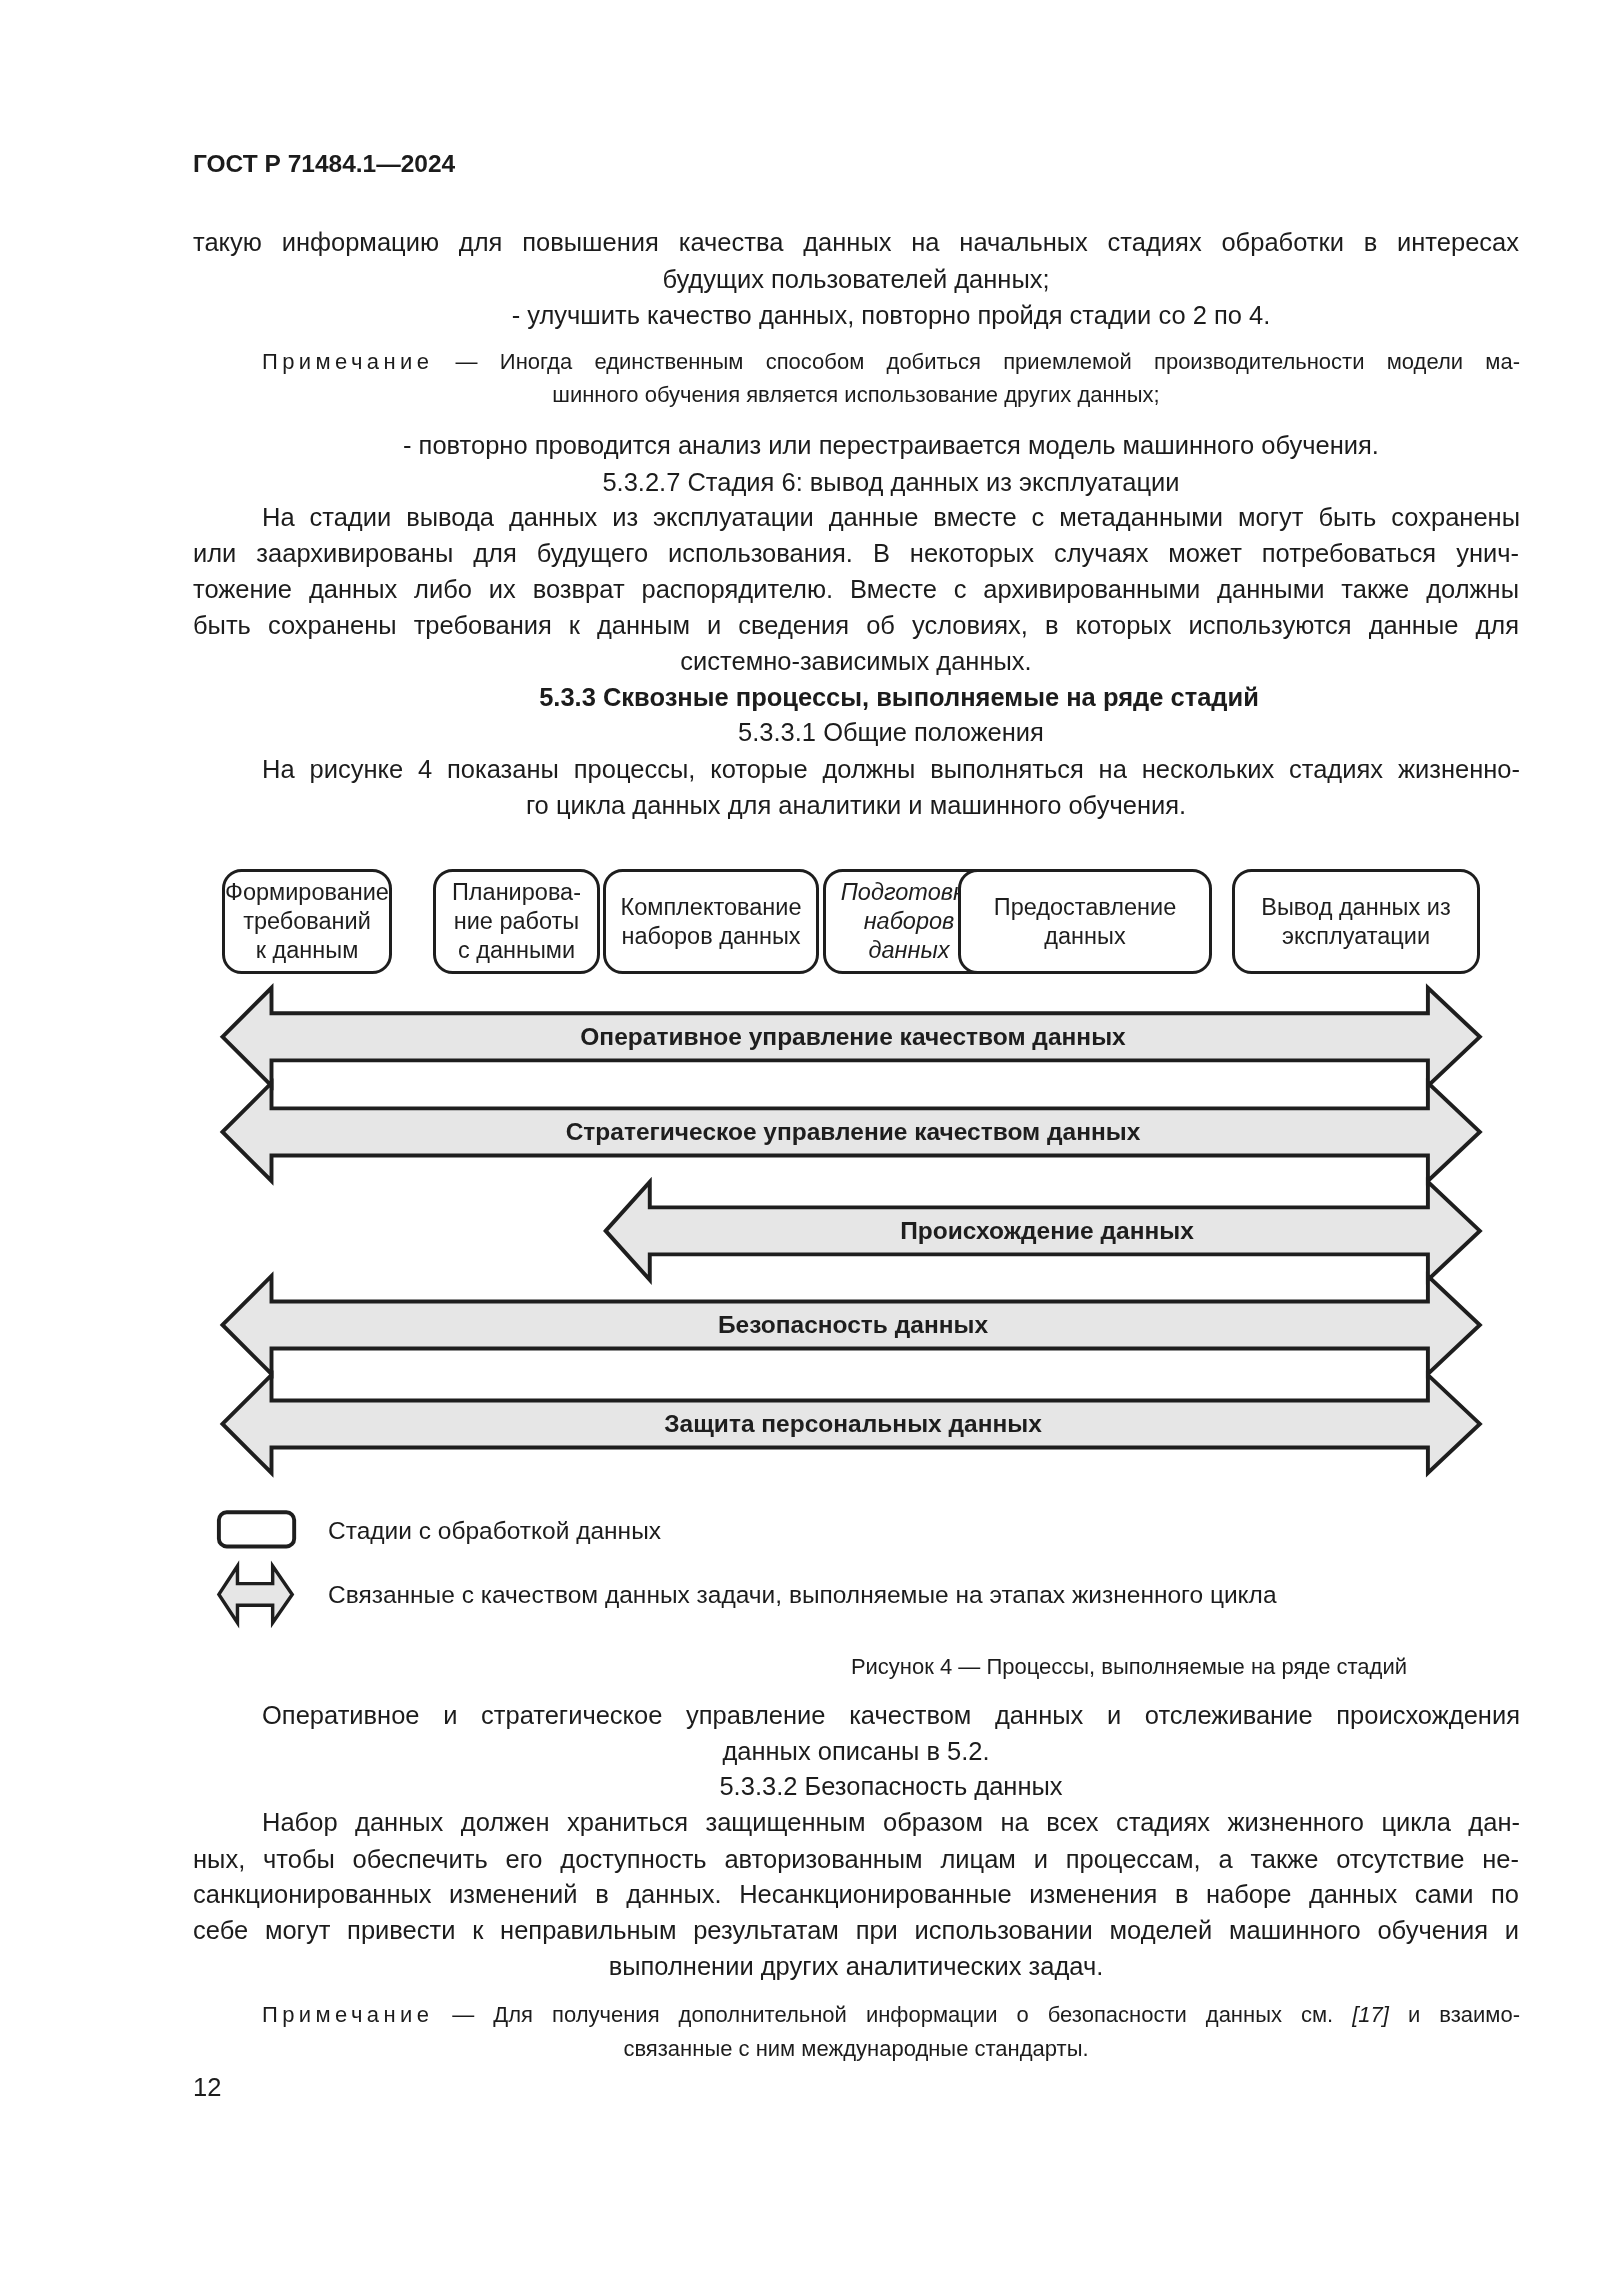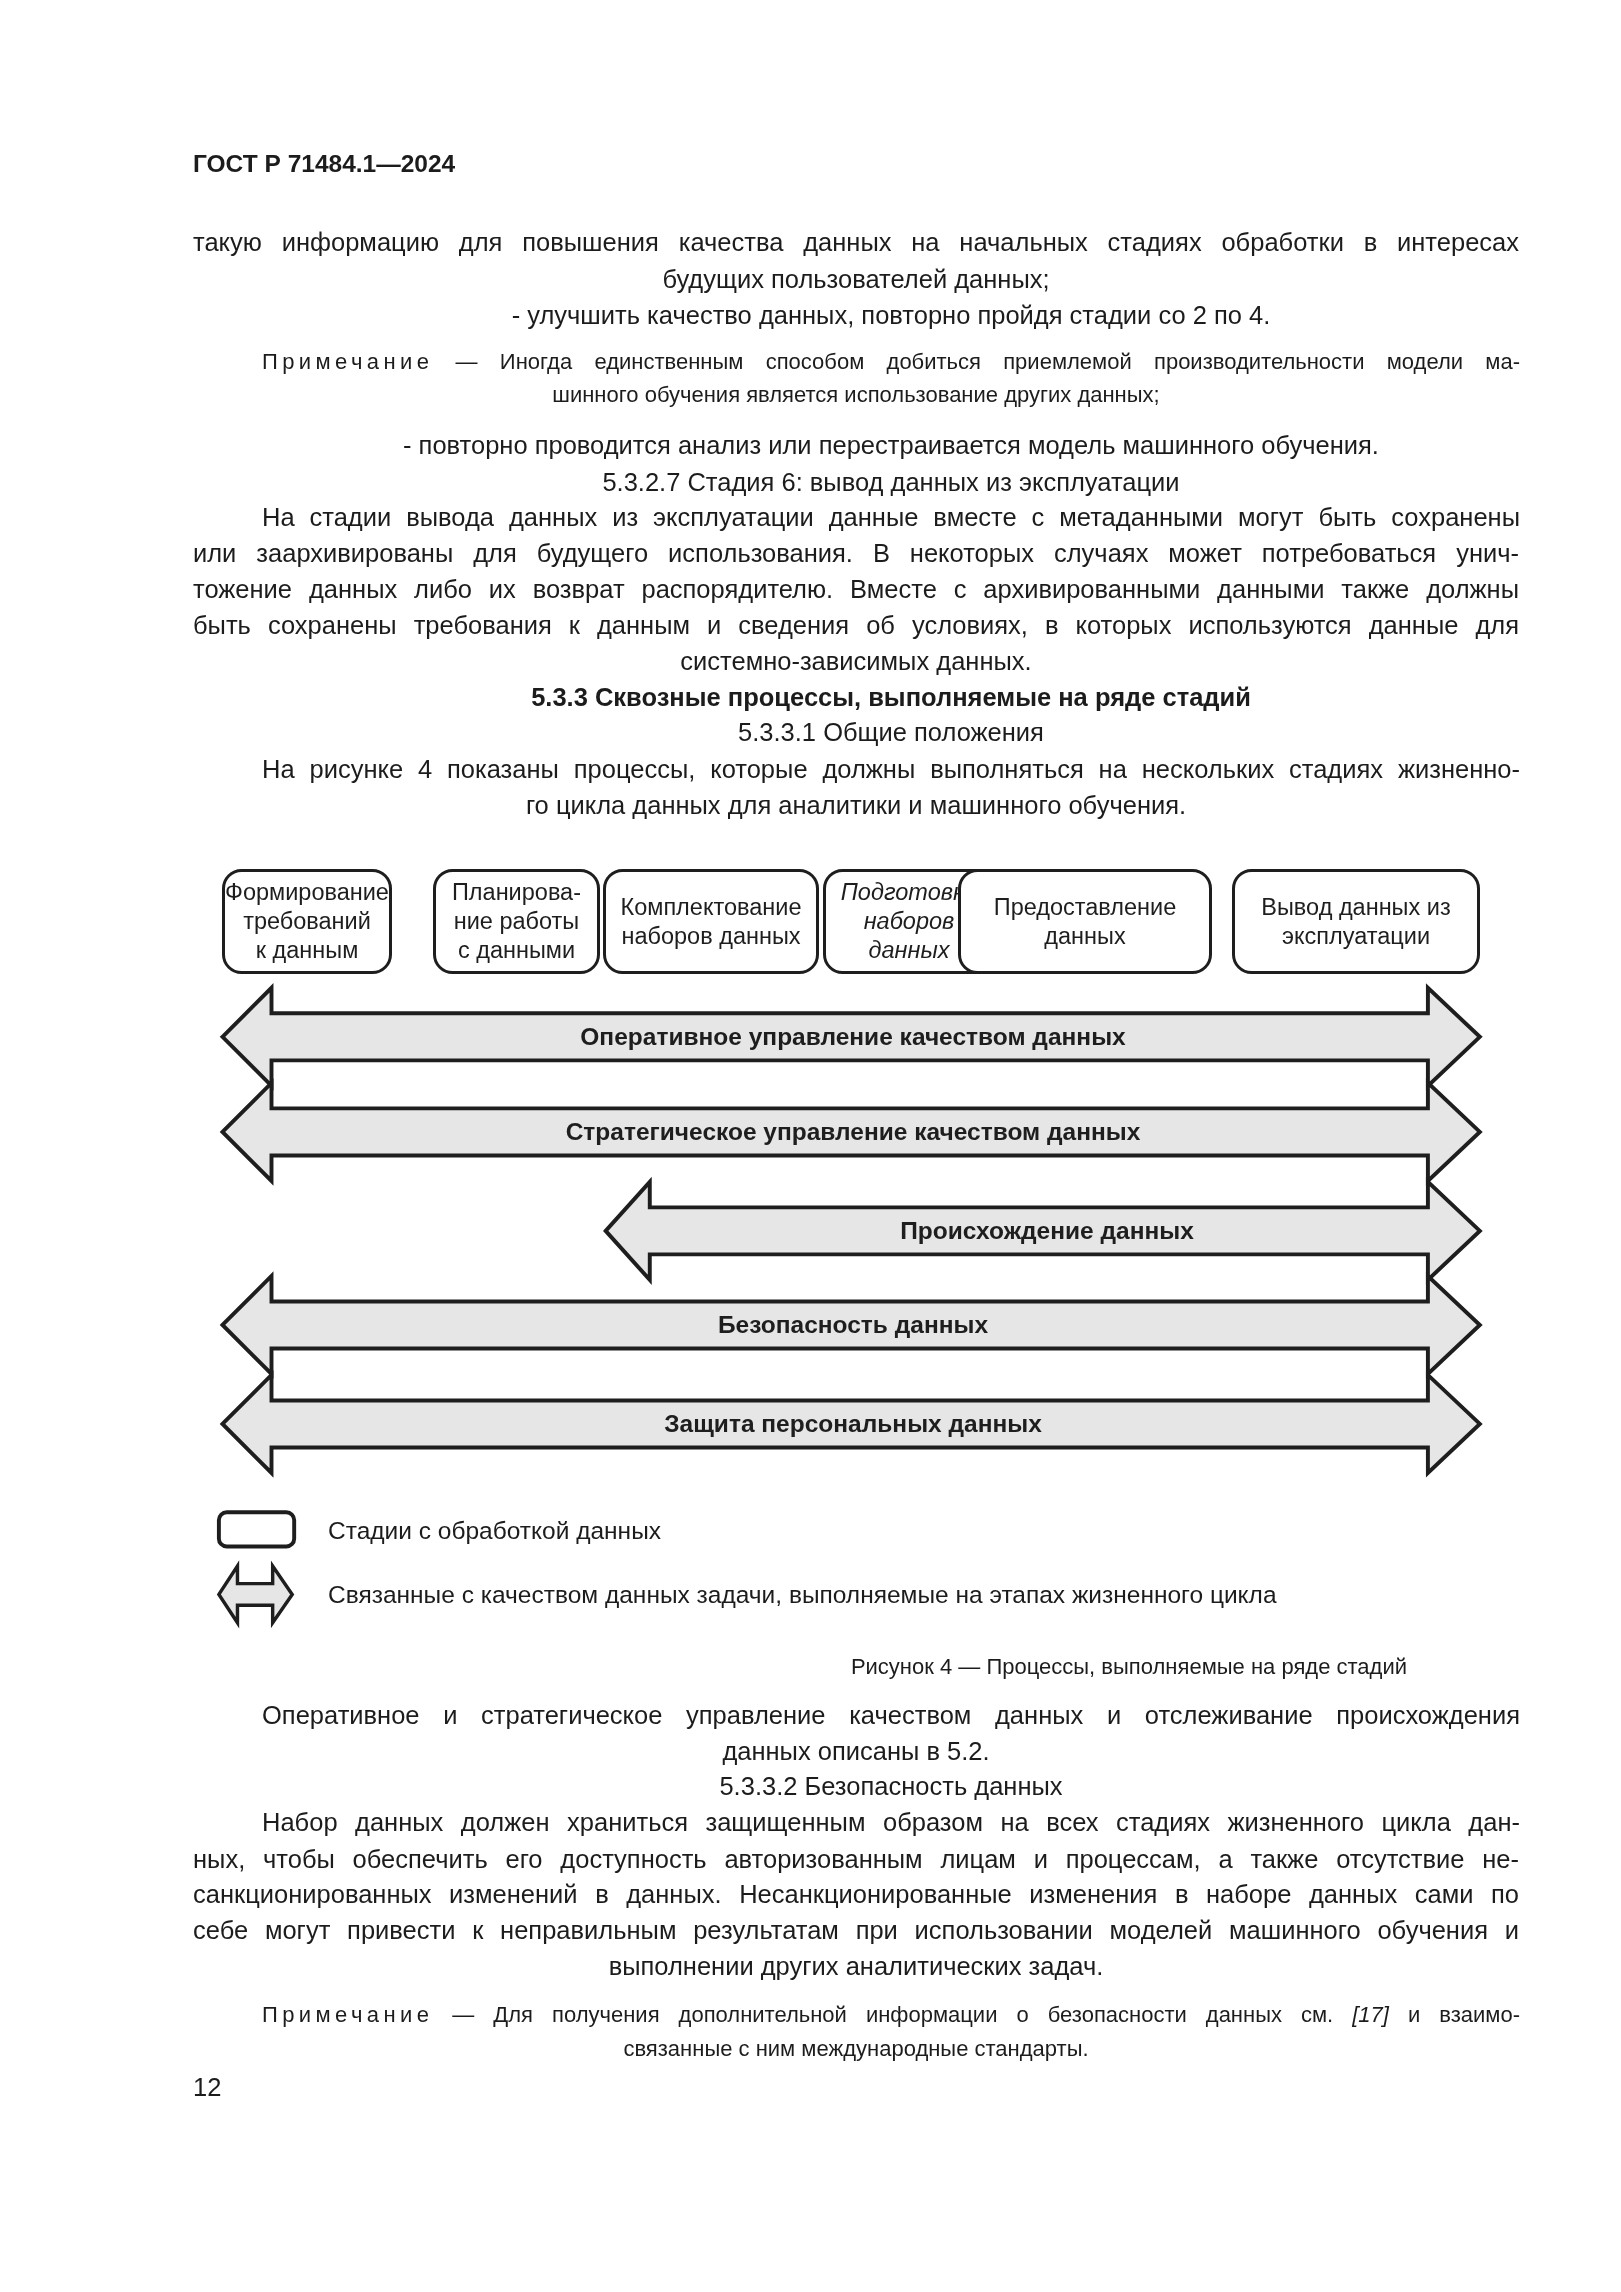--- a/index.html
+++ b/index.html
@@ -4,21 +4,21 @@
 <style>
   html, body { margin:0; padding:0; background:#ffffff; }
   body { width:1621px; height:2293px; position:relative; overflow:hidden;
          font-family:"Liberation Sans", sans-serif; color:#1c1c1c; }
   .ln { position:absolute; left:193px; width:1326px; white-space:nowrap;
         font-size:25.5px; line-height:29px;text-align:center; }
   .just { text-align:justify; text-align-last:justify; }
   .ind { left:262px; width:1258px; }
   .note { font-size:22px; }
   .spaced { letter-spacing:4.4px; }
-  .bold { font-weight:bold; }
+  .bold { font-weight:bold;margin-left:8px; }
   .hdr { position:absolute; left:193px; top:150px; font-size:24.5px; font-weight:bold; }
   .caption { position:absolute; left:0; width:1407px; text-align:right; font-size:22px; }
   .pnum { position:absolute; left:193px; font-size:25.5px; }
   #diagram { position:absolute; left:0; top:0; }
   .stage-box { position:absolute; top:869px; height:105px; border:3.9px solid #1e1e1e;
                border-radius:19.6px; background:#fff; box-sizing:border-box;
                display:flex; align-items:center; justify-content:center; text-align:center;
                font-size:23.5px; line-height:29px; color:#1e1e1e; }
   .arrow-label { position:absolute; font-weight:bold; font-size:24.5px; color:#1e1e1e;
                  white-space:nowrap; transform:translate(-50%,-50%); }

